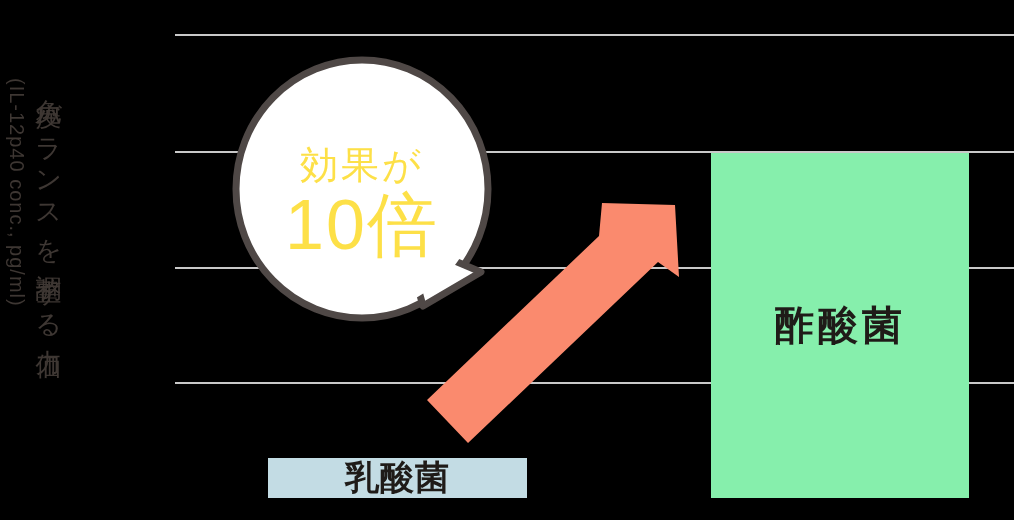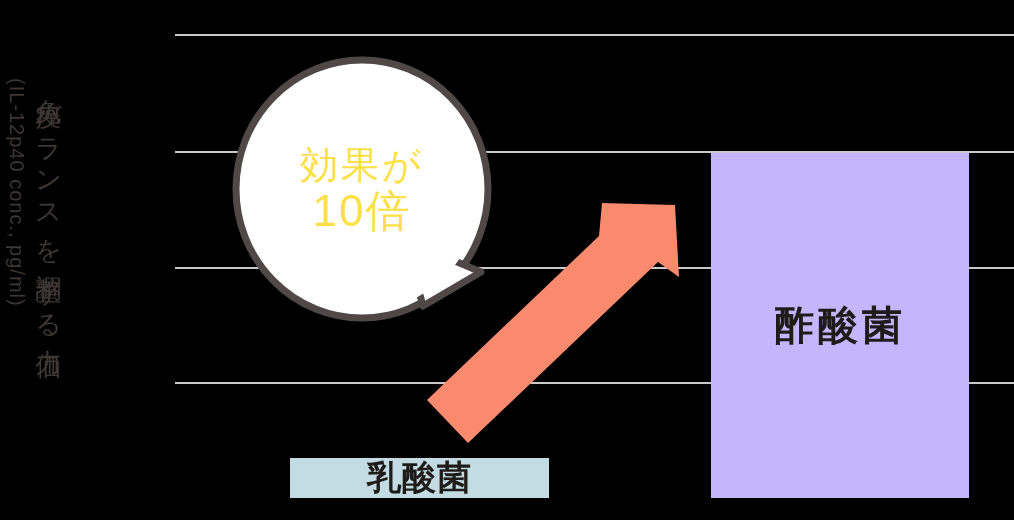--- a/index.html
+++ b/index.html
@@ -56,32 +56,32 @@
 
   
   .bar {
     position: absolute;
     z-index: 2;
     display: flex;
     align-items: center;
     justify-content: center;
   }
   .bar-lactic {
-    left: 290px;
+    left: 268px;
     top: 458px;
     width: 259px;
     height: 40px;
     background: #c3dce4;
   }
   .bar-acetic {
     left: 711px;
     top: 153px;
     width: 258px;
     height: 345px;
-    background: #c4b5fd;
+    background: #86efac;
   }
   .bar-label {
     color: #1f1b18;
     font-weight: 600;
     white-space: nowrap;
   }
   .bar-lactic .bar-label {
     font-size: 34px;
     letter-spacing: 1px;
   }
@@ -111,21 +111,21 @@
     white-space: nowrap;
   }
   .bubble-line1 {
     top: 144px;
     font-size: 38px;
     font-weight: 500;
     letter-spacing: 3px;
   }
   .bubble-line2 {
     top: 186px;
-    font-size: 44px;
+    font-size: 70px;
     font-weight: 500;
     letter-spacing: 2px;
   }
 </style>
 </head>
 <body>
 
 <div class="stage">
 
   <div class="ylabel">

